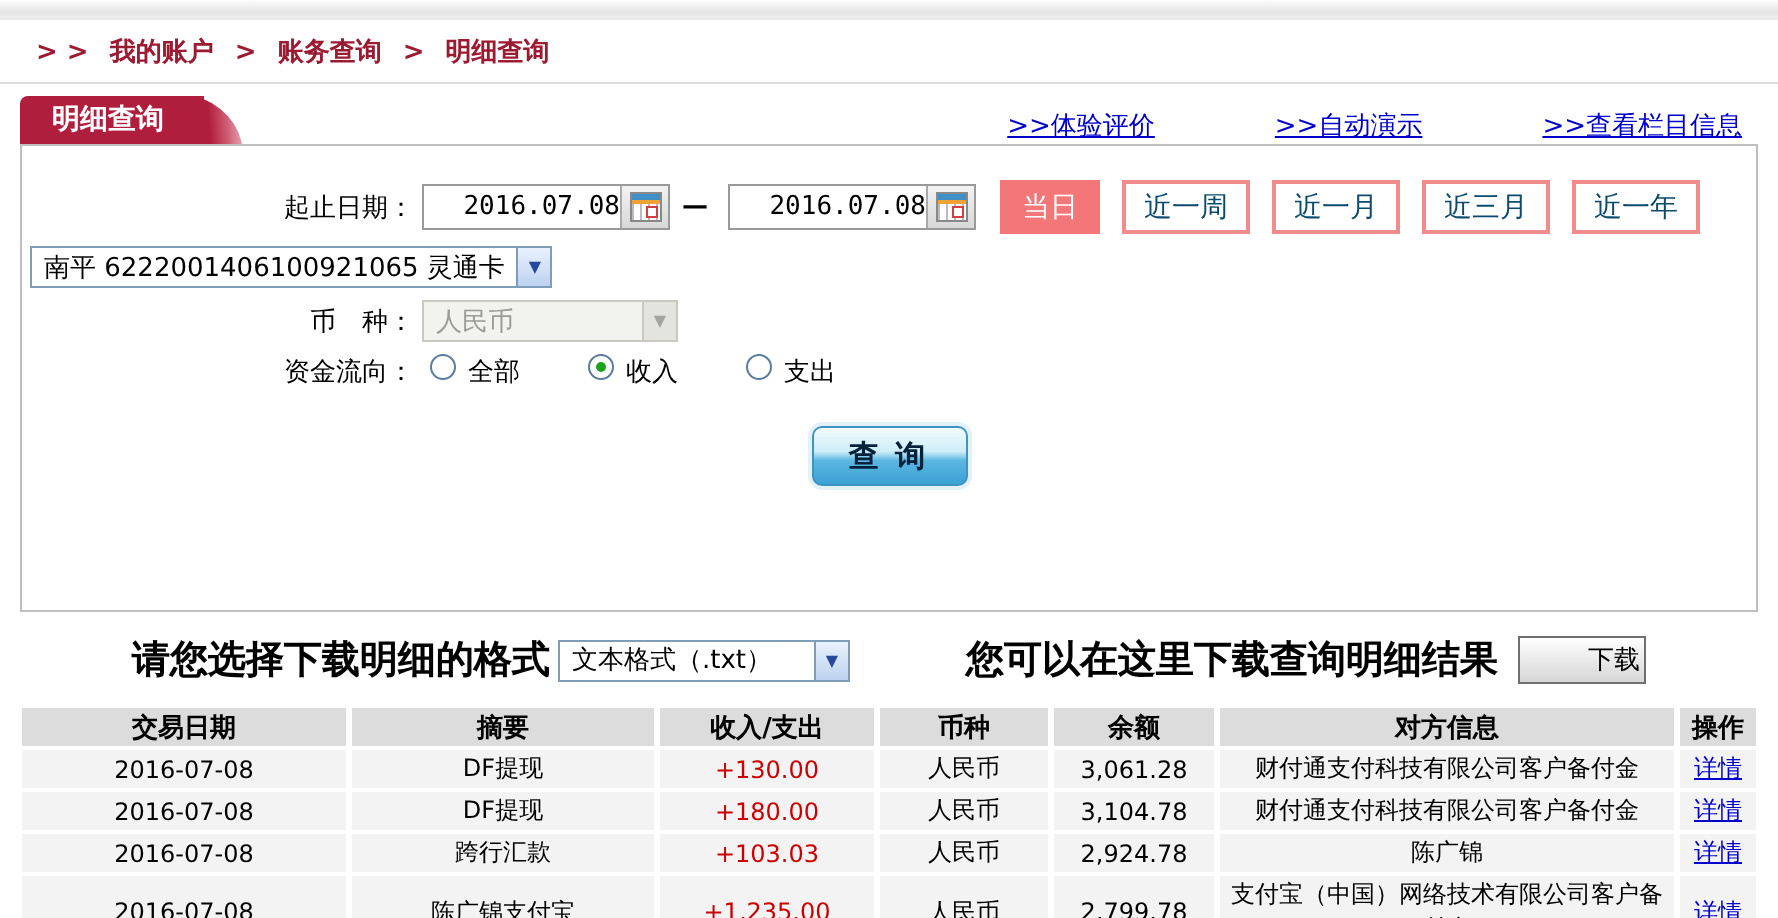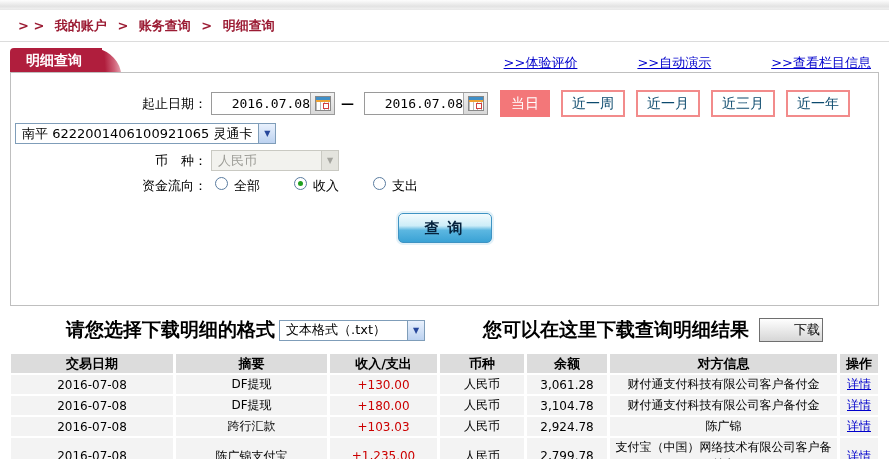--- a/index.html
+++ b/index.html
@@ -54,21 +54,21 @@
 
   .snap-link { margin-left:14px; color:#0000cc; text-decoration:underline; font-weight:bold; cursor:pointer; }
 
   .radio-group { display:flex; align-items:center; gap:0; margin-left:8px; }
   .radio-opt { display:flex; margin-right:34px; cursor:pointer; }
   .radio { width:13px; height:13px; border-radius:50%; border:1px solid #5a7ca0; background:#fff;
            display:inline-flex; align-items:center; justify-content:center; margin-right:6px; }
   .radio.checked::after { content:""; width:5px; height:5px; border-radius:50%; background:#1fa01f; }
 
   .query-row { display:flex; justify-content:center; margin-top:18px; }
-  .query-btn { width:94px; height:30px; border:1px solid #3e93c3; border-radius:5px; color:#05223d; font-weight:bold;
+  .query-btn { width:78px; height:30px; border:1px solid #3e93c3; border-radius:5px; color:#05223d; font-weight:bold;
                font-size:15px; letter-spacing:2px; cursor:pointer;
                background:linear-gradient(180deg,#f3fbfe 0%,#cdedf8 42%,#5cb7e1 58%,#3aa2d5 100%);
                box-shadow:0 0 0 2px #e3f1f8; }
 
   .download-row { display:flex; align-items:center; justify-content:center; margin-top:11px; height:26px; }
   .dl-label { font-size:19px;font-weight:bold; }
   .dl-gap { width:58px; }
   .dl-btn { margin-left:10px; width:64px; height:24px; border:1px solid #6f6f6f;
             background:linear-gradient(180deg,#fefefe,#d6d6d6); font-size:13px; cursor:pointer;padding-left:32px; }
 

